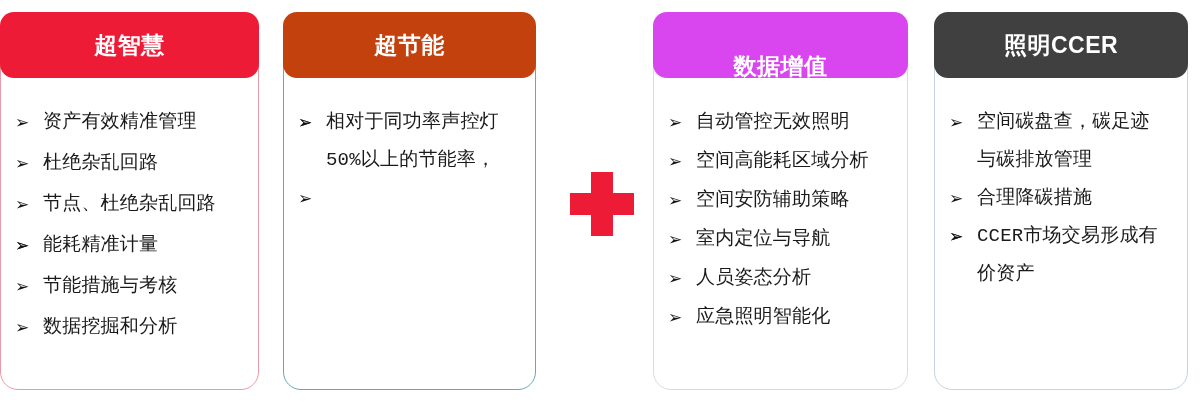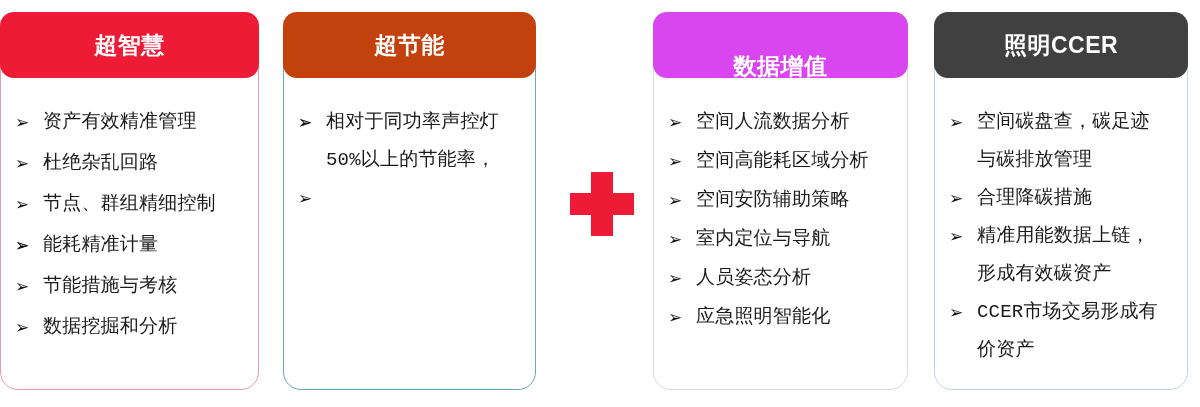--- a/index.html
+++ b/index.html
@@ -152,21 +152,21 @@
         <li class="bullet-item">
           <span class="bullet-arrow">➢</span>
           <span class="bullet-text">资产有效精准管理</span>
         </li>
         <li class="bullet-item">
           <span class="bullet-arrow">➢</span>
           <span class="bullet-text">杜绝杂乱回路</span>
         </li>
         <li class="bullet-item">
           <span class="bullet-arrow">➢</span>
-          <span class="bullet-text">节点、群组精细控制</span>
+          <span class="bullet-text">节点、杜绝杂乱回路</span>
         </li>
         <li class="bullet-item">
           <span class="bullet-arrow">➢</span>
         </li>
         <li class="bullet-item">
           <span class="bullet-arrow">➢</span>
           <span class="bullet-text">能耗精准计量</span>
         </li>
         <li class="bullet-item">
           <span class="bullet-arrow">➢</span>
@@ -206,21 +206,21 @@
   <div class="plus-sign">
     <div class="plus-bar h"></div>
     <div class="plus-bar v"></div>
   </div>
 
   <div class="card card-3">
     <div class="card-body">
       <ul class="bullet-list">
         <li class="bullet-item">
           <span class="bullet-arrow">➢</span>
-          <span class="bullet-text">空间人流数据分析</span>
+          <span class="bullet-text">自动管控无效照明</span>
         </li>
         <li class="bullet-item">
           <span class="bullet-arrow">➢</span>
           <span class="bullet-text">空间高能耗区域分析</span>
         </li>
         <li class="bullet-item">
           <span class="bullet-arrow">➢</span>
           <span class="bullet-text">空间安防辅助策略</span>
         </li>
         <li class="bullet-item">
@@ -248,21 +248,20 @@
         <li class="bullet-item">
           <span class="bullet-arrow">➢</span>
           <span class="bullet-text">空间碳盘查，碳足迹<br>与碳排放管理</span>
         </li>
         <li class="bullet-item">
           <span class="bullet-arrow">➢</span>
           <span class="bullet-text">合理降碳措施</span>
         </li>
         <li class="bullet-item">
           <span class="bullet-arrow">➢</span>
-          <span class="bullet-text">精准用能数据上链，<br>形成有效碳资产</span>
         </li>
         <li class="bullet-item">
           <span class="bullet-arrow">➢</span>
           <span class="bullet-text">CCER市场交易形成有<br>价资产</span>
         </li>
       </ul>
     </div>
     <div class="card-header">
       <span class="card-title">照明CCER</span>
     </div>

